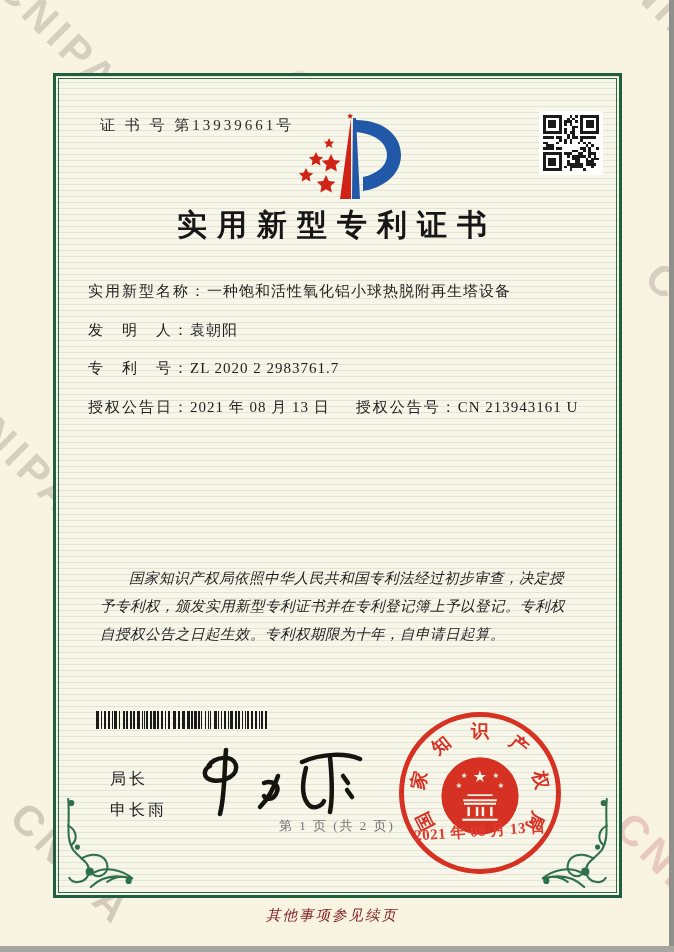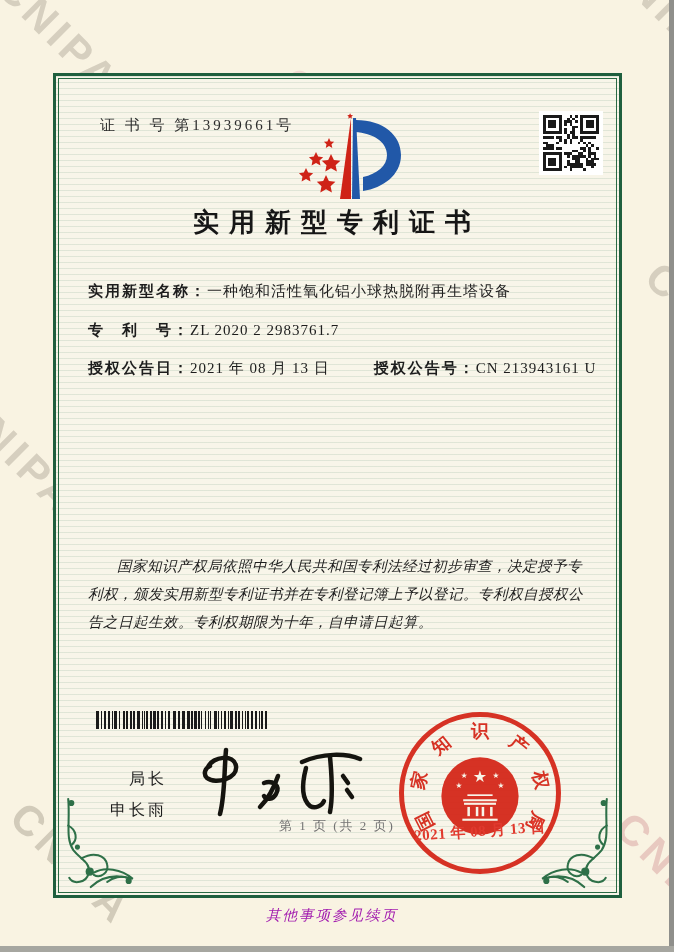--- a/index.html
+++ b/index.html
@@ -26,52 +26,52 @@
          border:1px solid #2a6b45;pointer-events:none;}
 
   .cert-no{position:absolute;left:86px;top:116px;font-size:15px;letter-spacing:3px;color:#2b2b2b;white-space:nowrap;margin-left:14px;}
 
   .logo{position:absolute;left:283px;top:100px;width:136px;height:102px;}
 
   .qr{position:absolute;left:539px;top:111px;width:64px;height:64px;background:#fff;padding:4px;box-sizing:border-box;}
   .qr svg{display:block;width:56px;height:56px;}
 
   .title{position:absolute;left:0;width:674px;top:205px;text-align:center;
-         font-size:26px;font-weight:700;letter-spacing:10px;color:#161616;white-space:nowrap;}
+         font-size:30px;font-weight:700;letter-spacing:10px;color:#161616;white-space:nowrap;}
 
   .fields{position:absolute;left:88px;top:282px;width:500px;font-size:15px;color:#1d1d1d;}
   .field{margin-bottom:19.5px;white-space:nowrap;letter-spacing:1px;}
-  .field .lbl{letter-spacing:2px;font-weight:bold;}
-  .grant .part2{margin-left:44px;}
+  .field .lbl{letter-spacing:2px;}
+  .grant .part2{margin-left:26px;}
 
   .paras{position:absolute;left:88px;top:553px;width:500px;font-size:14.5px;line-height:1.92;
          font-style:italic;color:#1d1d1d;letter-spacing:0.5px;}
-  .paras p{margin:0;text-indent:2em;}
+  .paras p{margin:12px;text-indent:2em;}
 
   .barcode{position:absolute;left:96px;top:711px;width:175px;height:18px;}
   .barcode svg{display:block;width:175px;height:18px;}
 
   .signer{position:absolute;left:110px;top:763px;font-size:16px;line-height:31px;color:#1d1d1d;
-          font-family:"Liberation Sans","DejaVu Sans",sans-serif;letter-spacing:3px;text-align:right;}
+          font-family:"Liberation Sans","DejaVu Sans",sans-serif;letter-spacing:3px;}
   .signature{position:absolute;left:196px;top:740px;width:178px;height:82px;}
 
   
   .seal{position:absolute;left:399px;top:712px;width:162px;height:162px;opacity:0.95;}
   .seal-ring{position:absolute;left:0;top:0;width:152px;height:152px;border:5px solid #d5281a;border-radius:50%;}
   .seal-emblem{position:absolute;left:39px;top:42px;width:84px;height:84px;}
   .arc-char{position:absolute;left:71px;top:9px;width:20px;height:20px;color:#d5281a;
             font-size:18px;font-weight:bold;text-align:center;line-height:20px;
             transform-origin:10px 72px;transform:rotate(var(--a));}
   .seal-date{position:absolute;left:2px;top:110px;width:158px;text-align:center;color:#e03024;
              font-size:15px;font-weight:bold;letter-spacing:0.5px;transform:rotate(-4deg);white-space:nowrap;}
 
   .page-note{position:absolute;left:0;width:674px;top:817px;text-align:center;font-size:13px;
              letter-spacing:2px;color:#737373;}
   .cont-note{position:absolute;left:0;width:664px;top:906px;text-align:center;font-size:14.5px;
-             font-style:italic;letter-spacing:2px;color:#a21caf;}
+             font-style:italic;letter-spacing:2px;color:#7f1d1d;}
 
   .corner{position:absolute;bottom:4px;width:82px;height:96px;}
   .corner.left{left:4px;}
   .corner.right{right:4px;transform:scaleX(-1);}
 </style>
 </head>
 <body>
 
 <div class="page">
 
@@ -354,20 +354,23 @@
       </svg>
   </div>
 
   <div class="title">实用新型专利证书</div>
 
   <div class="fields">
     <div class="field">
       <span class="lbl">实用新型名称：</span><span>一种饱和活性氧化铝小球热脱附再生塔设备</span>
     </div>
     <div class="field">
+      <span class="lbl">发　明　人：</span><span>袁朝阳</span>
+    </div>
+    <div class="field">
       <span class="lbl">专　利　号：</span><span>ZL 2020 2 2983761.7</span>
     </div>
     <div class="field grant">
       <span class="lbl">授权公告日：</span><span>2021 年 08 月 13 日</span><span class="part2 lbl">授权公告号：</span><span>CN 213943161 U</span>
     </div>
   </div>
 
   <div class="paras">
     <p>国家知识产权局依照中华人民共和国专利法经过初步审查，决定授予专利权，颁发实用新型专利证书并在专利登记簿上予以登记。专利权自授权公告之日起生效。专利权期限为十年，自申请日起算。</p>
   </div>

